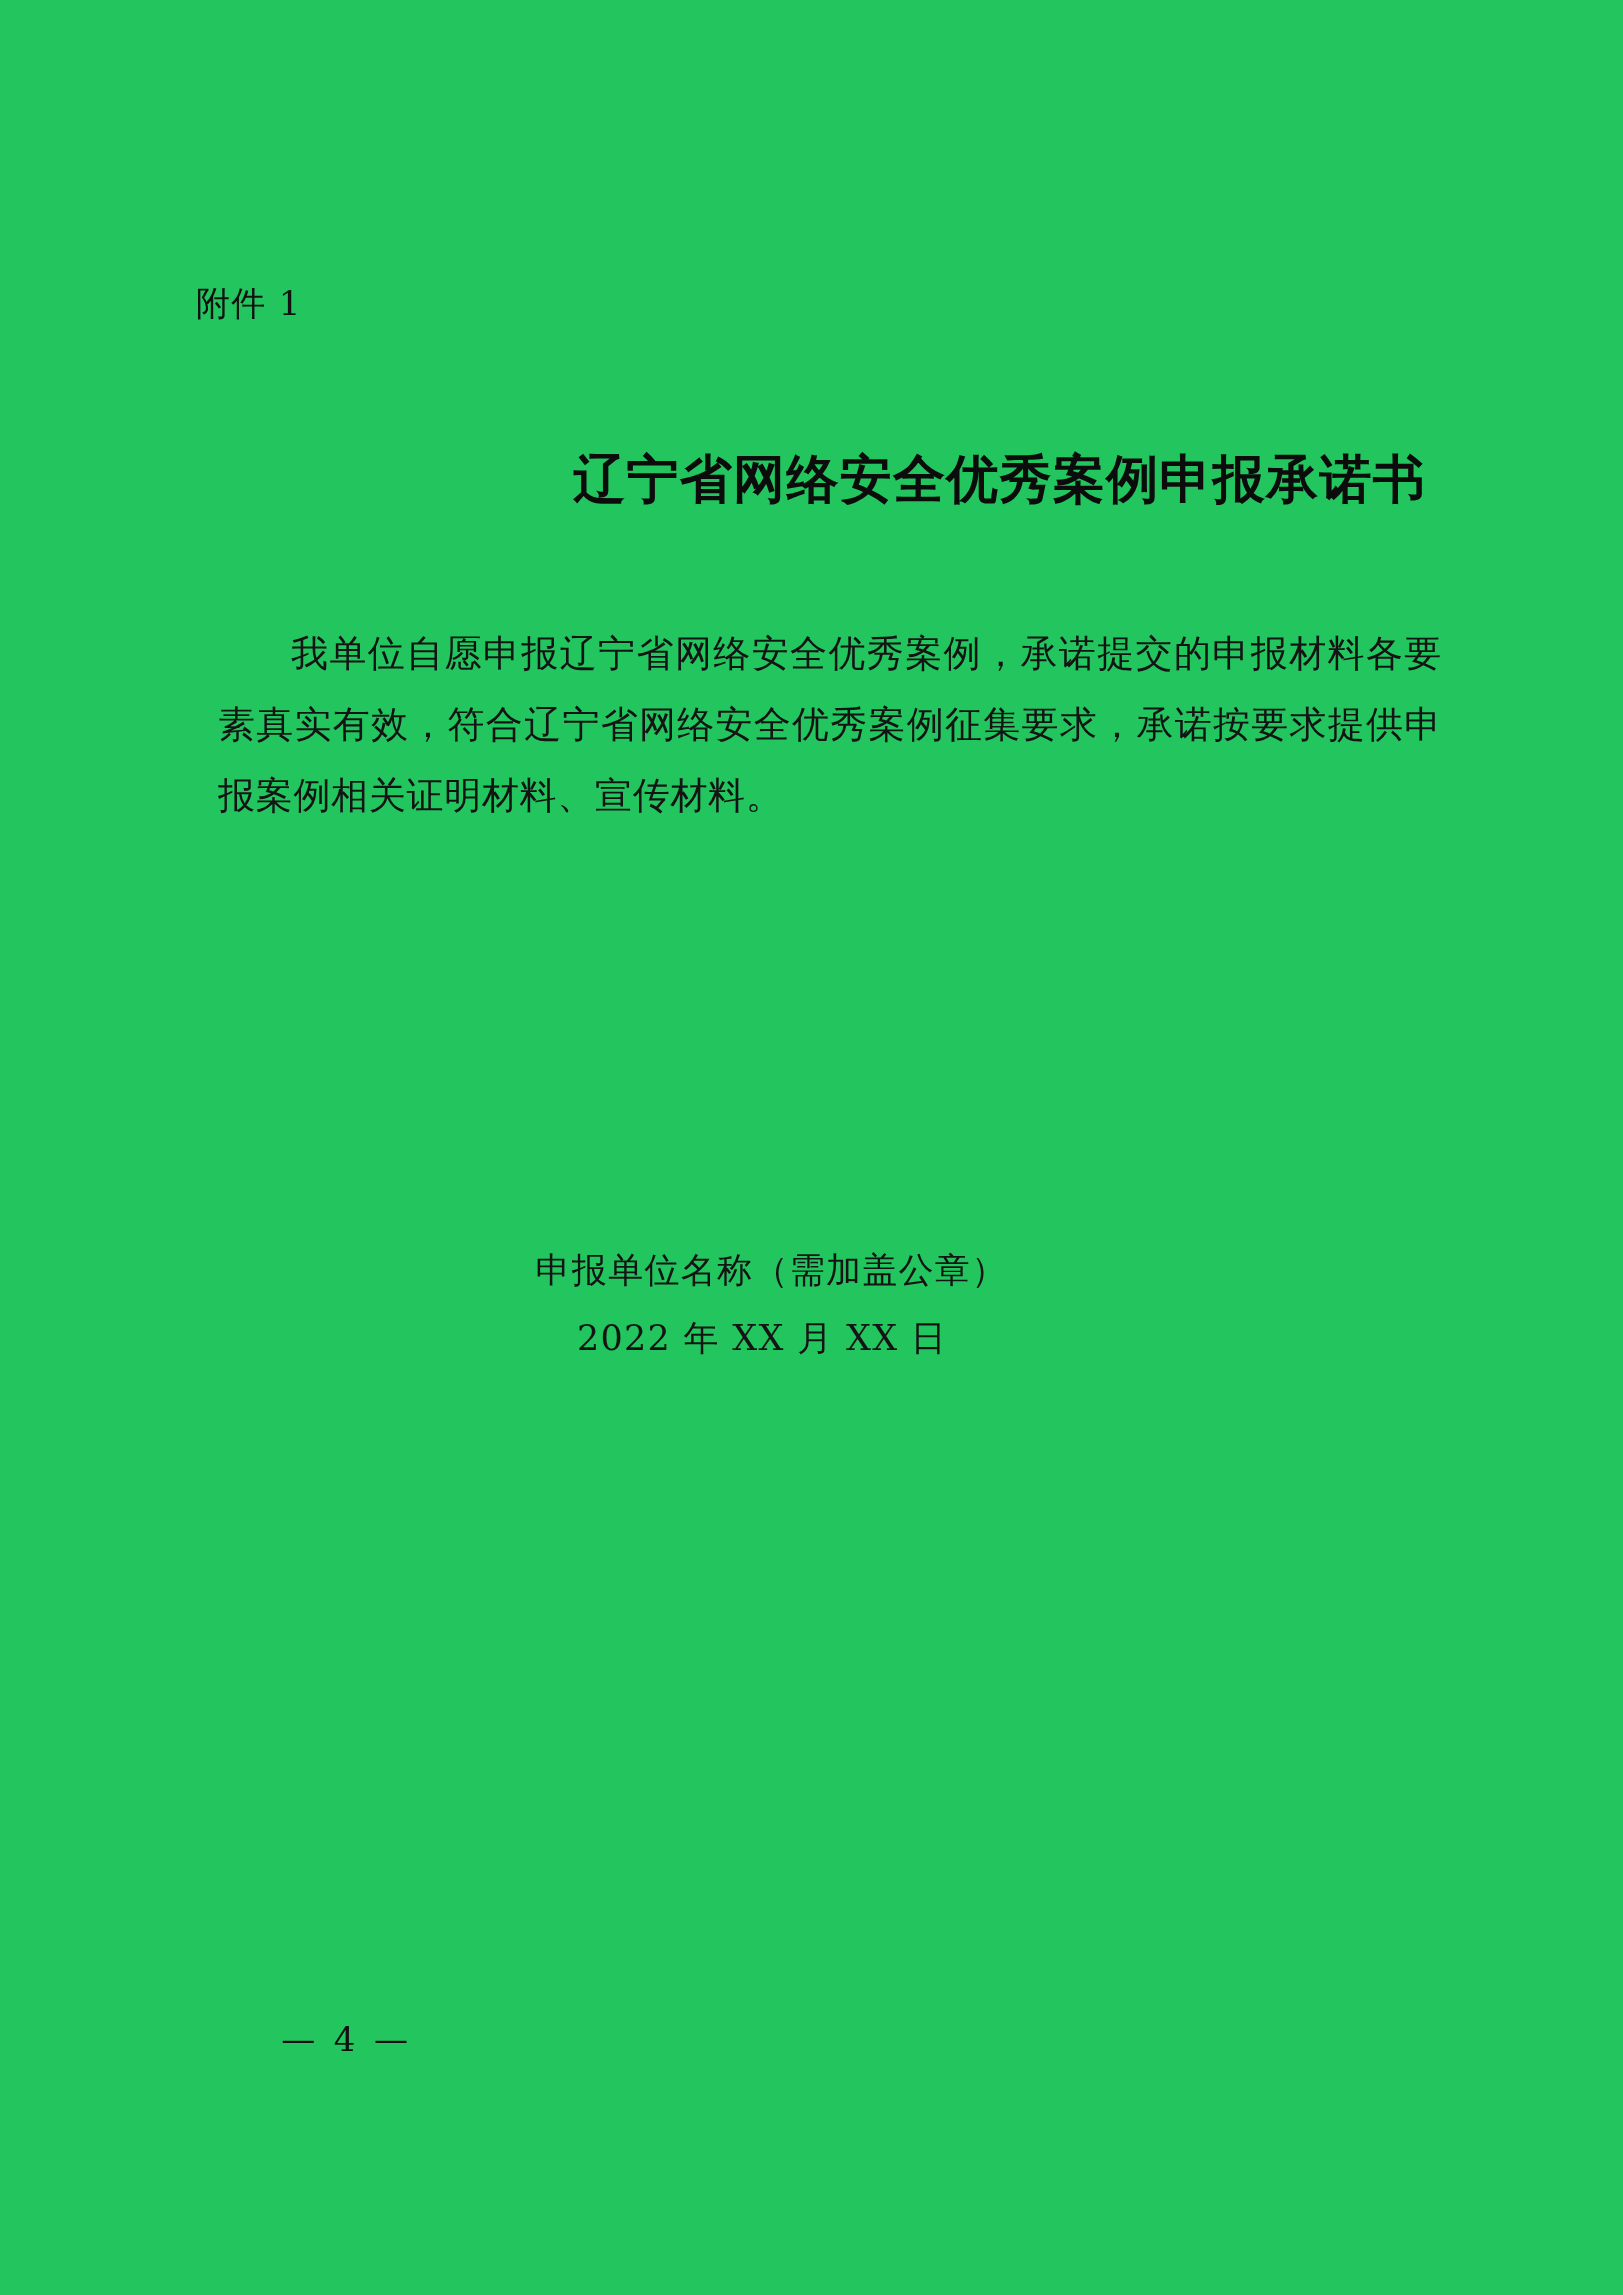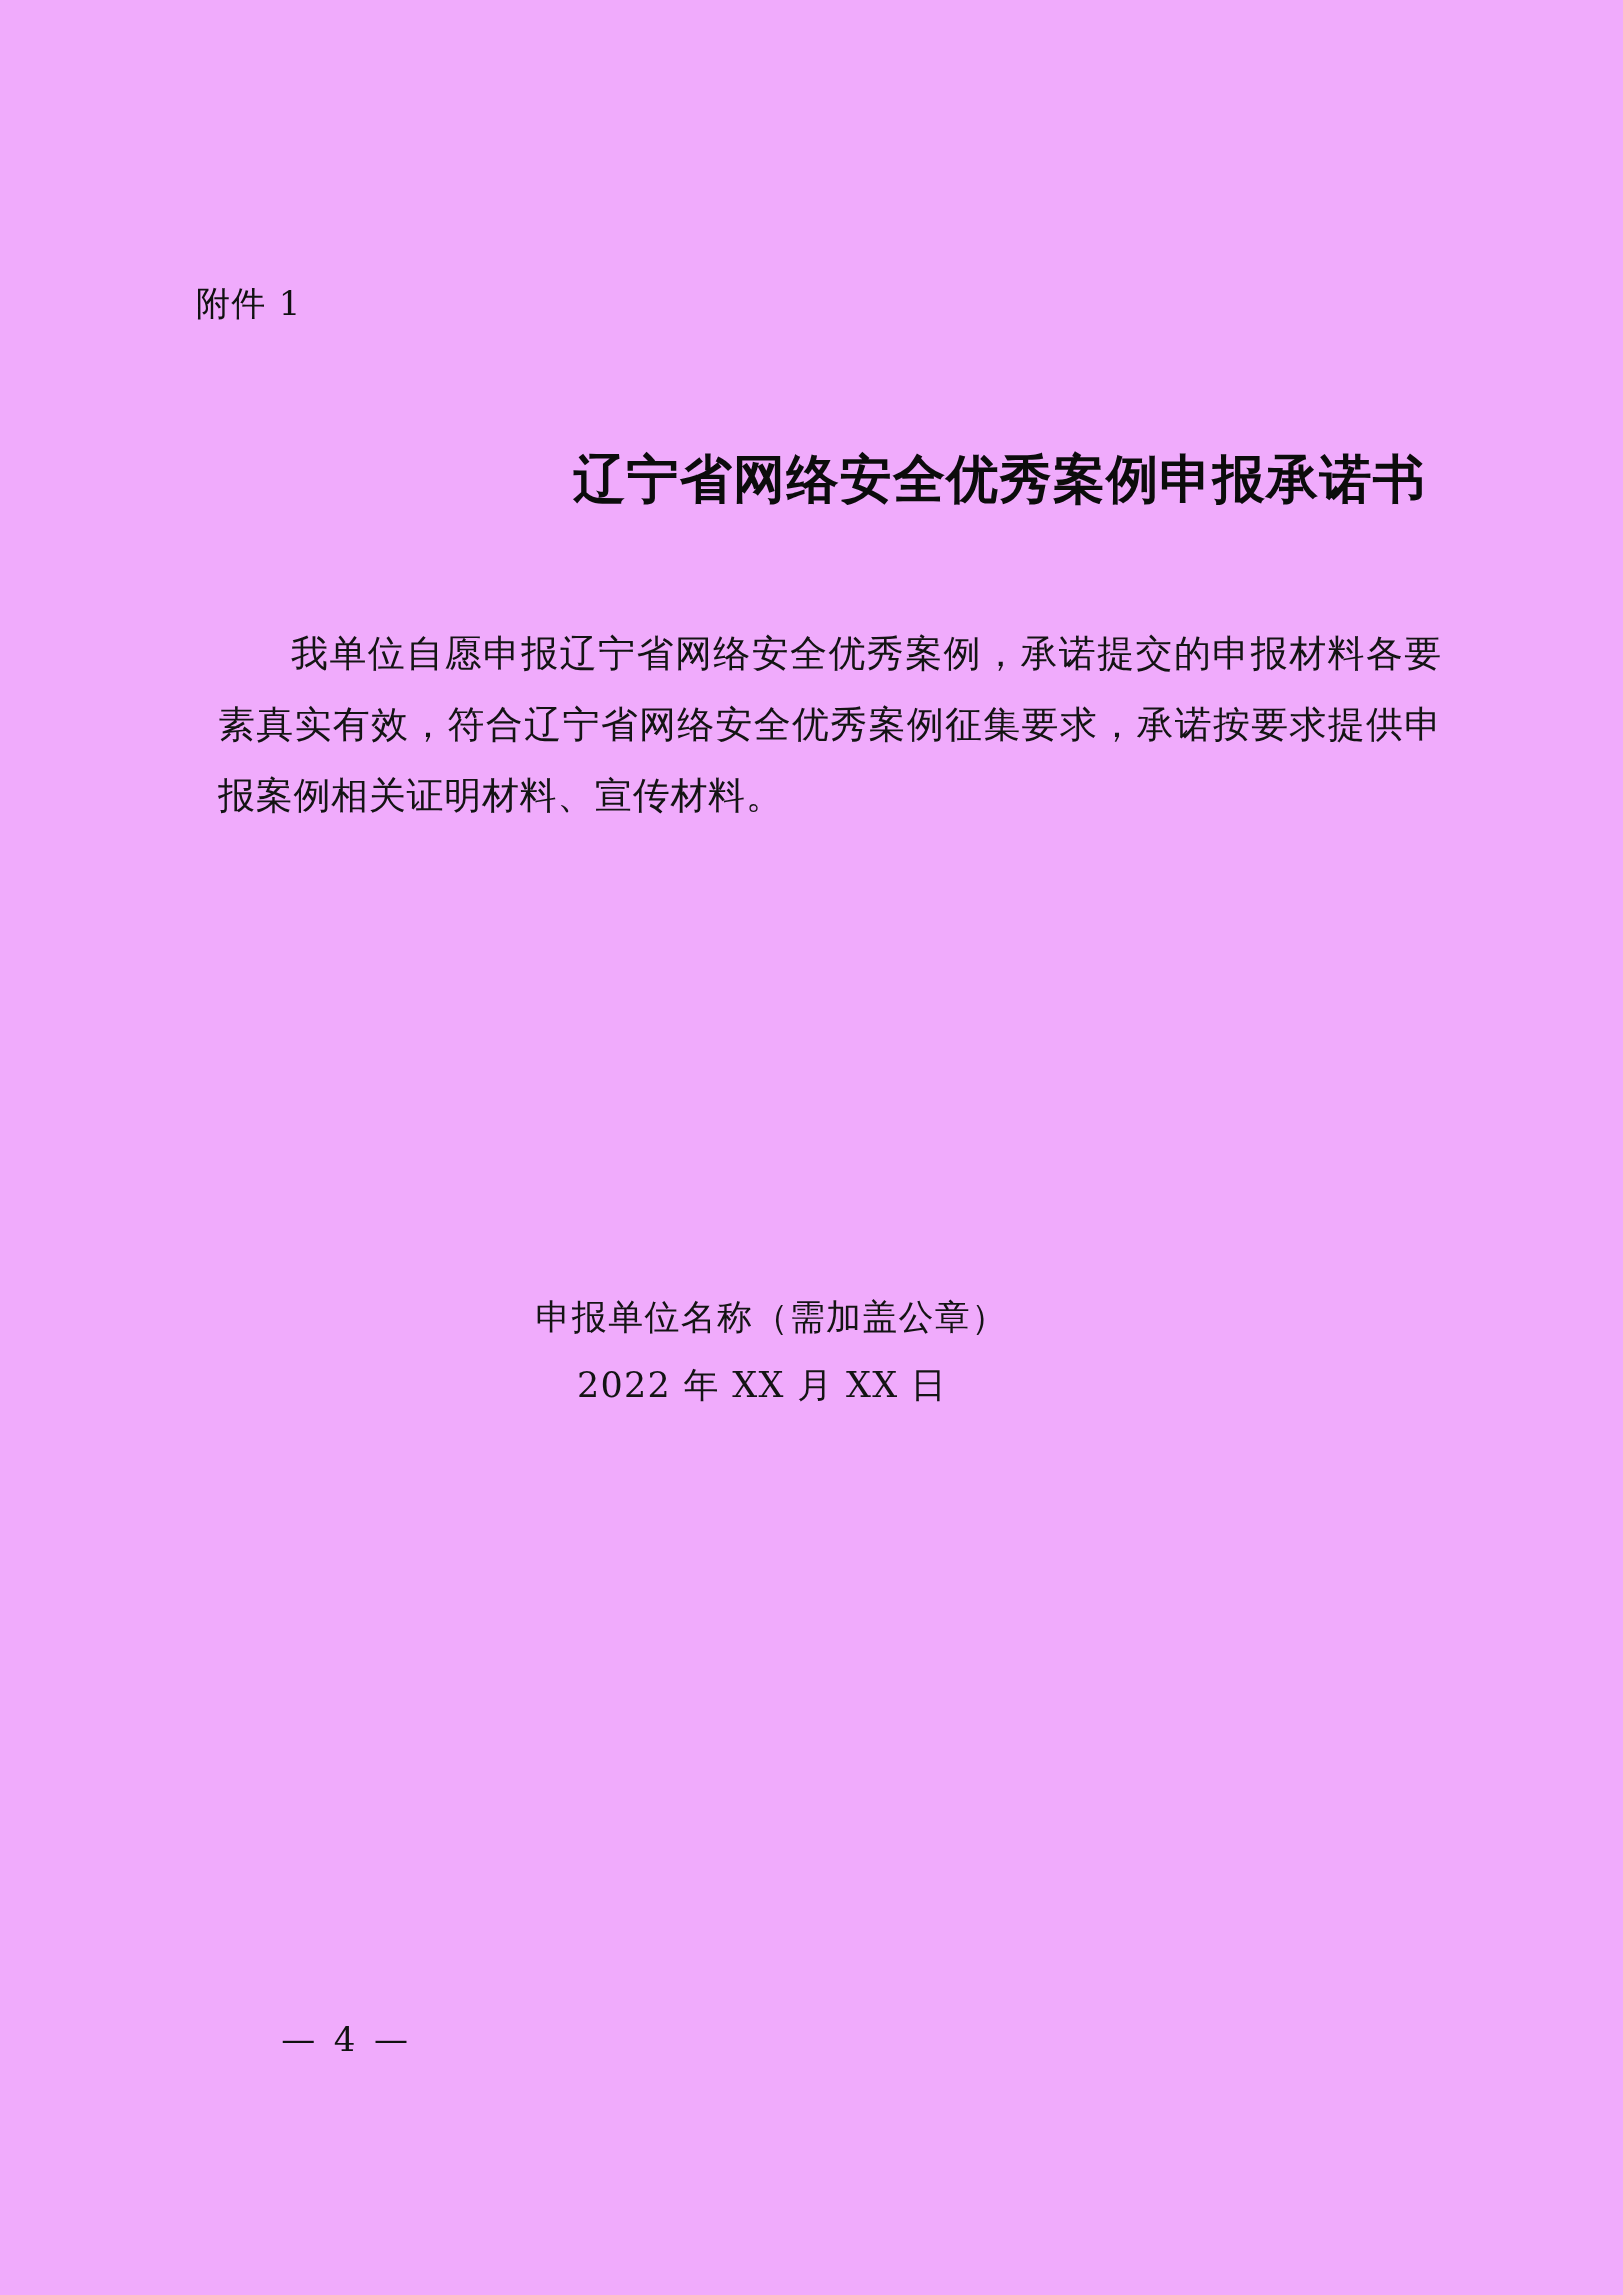--- a/index.html
+++ b/index.html
@@ -15,21 +15,21 @@
     color: #000000;
     overflow: hidden;
   }
 
   .page {
     position: absolute;
     top: 0;
     left: 0;
     width: 1623px;
     height: 2295px;
-    background: #f0abfc;
+    background: #22c55e;
   }
 
   
   .content {
     position: absolute;
     left: 196px;
     top: 0;
     width: 1230px;
   }
 
@@ -68,21 +68,21 @@
     line-height: 71px;
     letter-spacing: 0.7px;
     color: #141414;
     text-align: justify;
     text-indent: 73px;
   }
 
   .signature-block {
     position: absolute;
     left: 0px;
-    top: 1283px;
+    top: 1236px;
     width: 1230px;
     font-family: "DejaVu Serif", "Liberation Serif", serif;
     font-size: 35px;
     line-height: 68px;
     letter-spacing: 1.3px;
     color: #141414;
   }
   .sig-line {
     text-align: center;
     padding-right: 79px;

